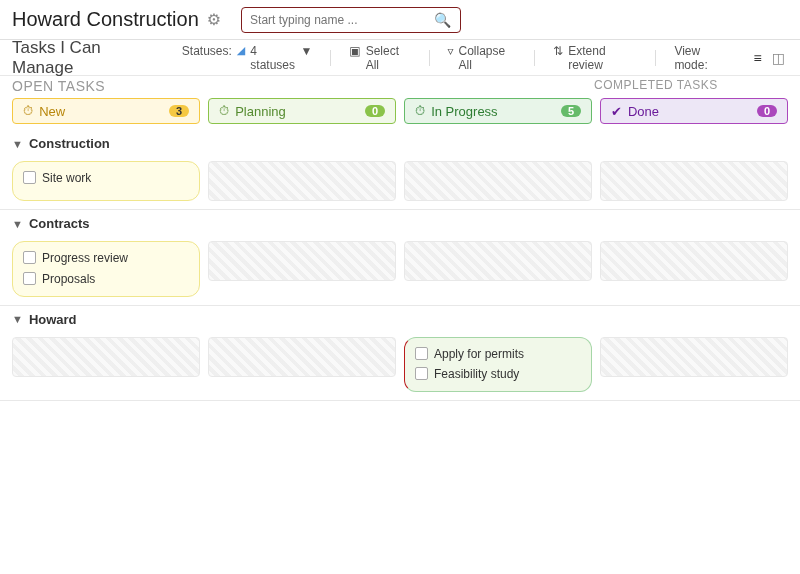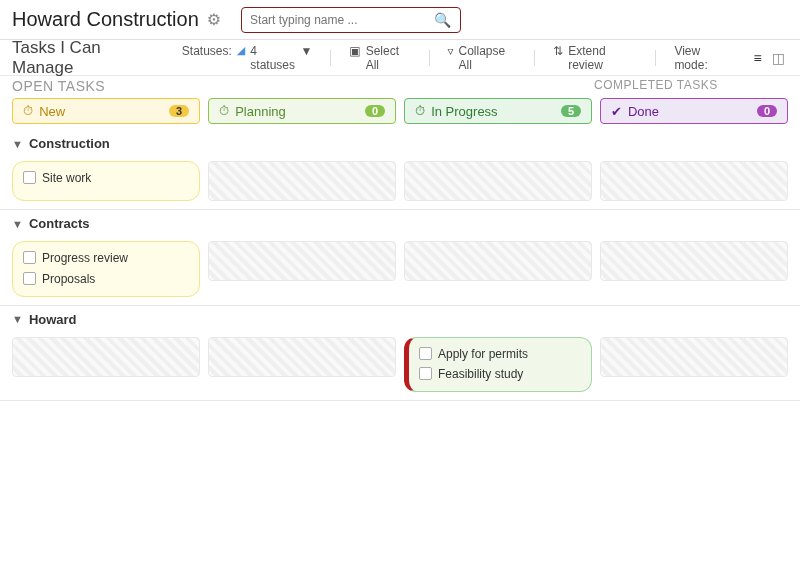--- a/index.html
+++ b/index.html
@@ -97,21 +97,21 @@
     .card-item {
       display: flex; align-items: flex-start; gap: 6px; margin-bottom: 4px;
     }
     .card-item:last-child { margin-bottom: 0; }
     .card-checkbox {
       width: 13px; height: 13px; border: 1px solid #aaa; border-radius: 2px;
       flex-shrink: 0; margin-top: 1px; cursor: pointer; background: #fff;
     }
     .card-text { font-size: 12px; color: #333; line-height: 1.4; }
 
-    .card.inprogress-card { border-left: 5px solid #b91c1c; }
+    .card.inprogress-card { border-left: 1px solid #b91c1c; }
 
     
     .sections-labels-row {
       display: grid; grid-template-columns: 3fr 1fr;
       padding: 2px 12px 0 12px;
     }
     .open-tasks-label { font-size: 14px; color: #999; text-transform: uppercase; letter-spacing: 0.5px; }
     .completed-tasks-label { font-size: 12px; color: #999; text-transform: uppercase; letter-spacing: 0.5px; }
   </style>
 </head>

